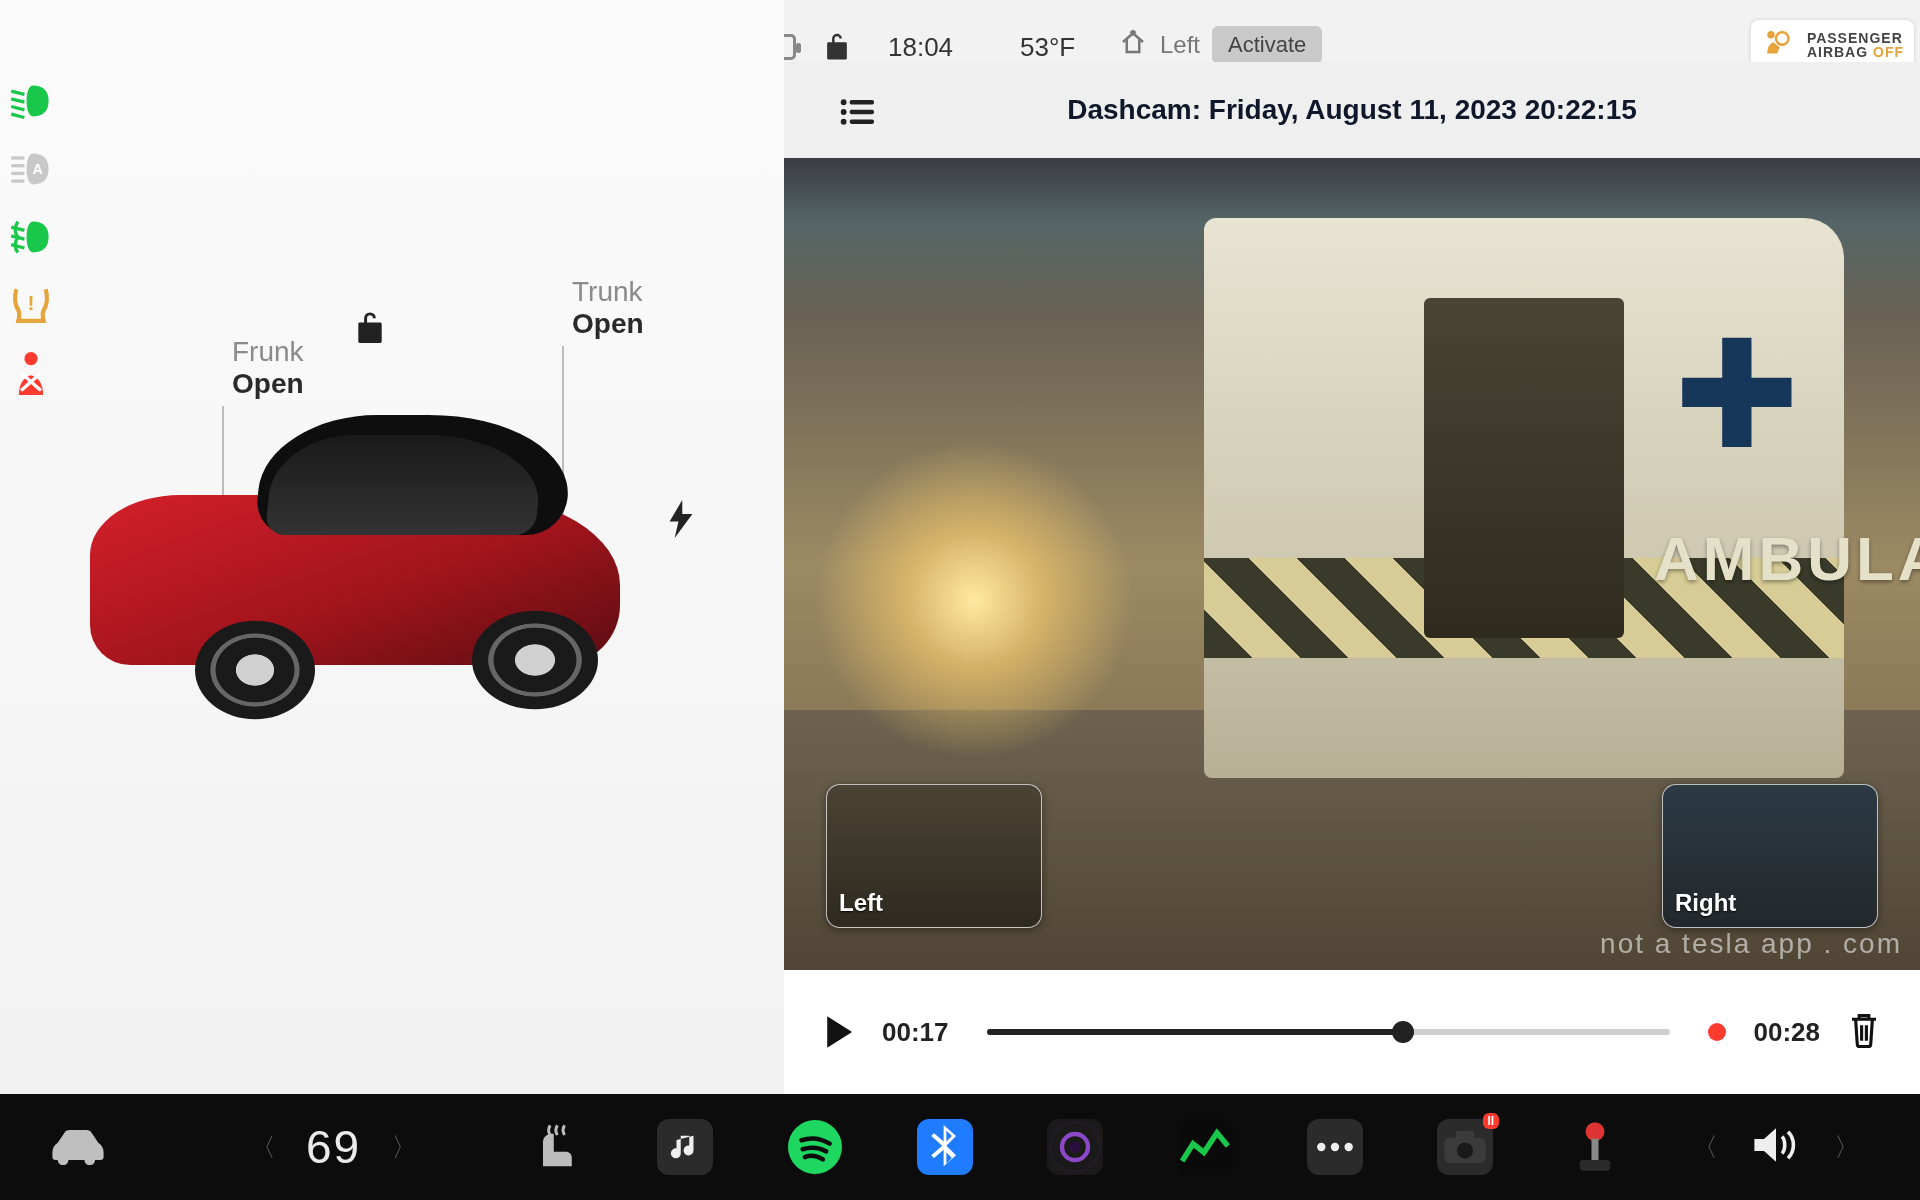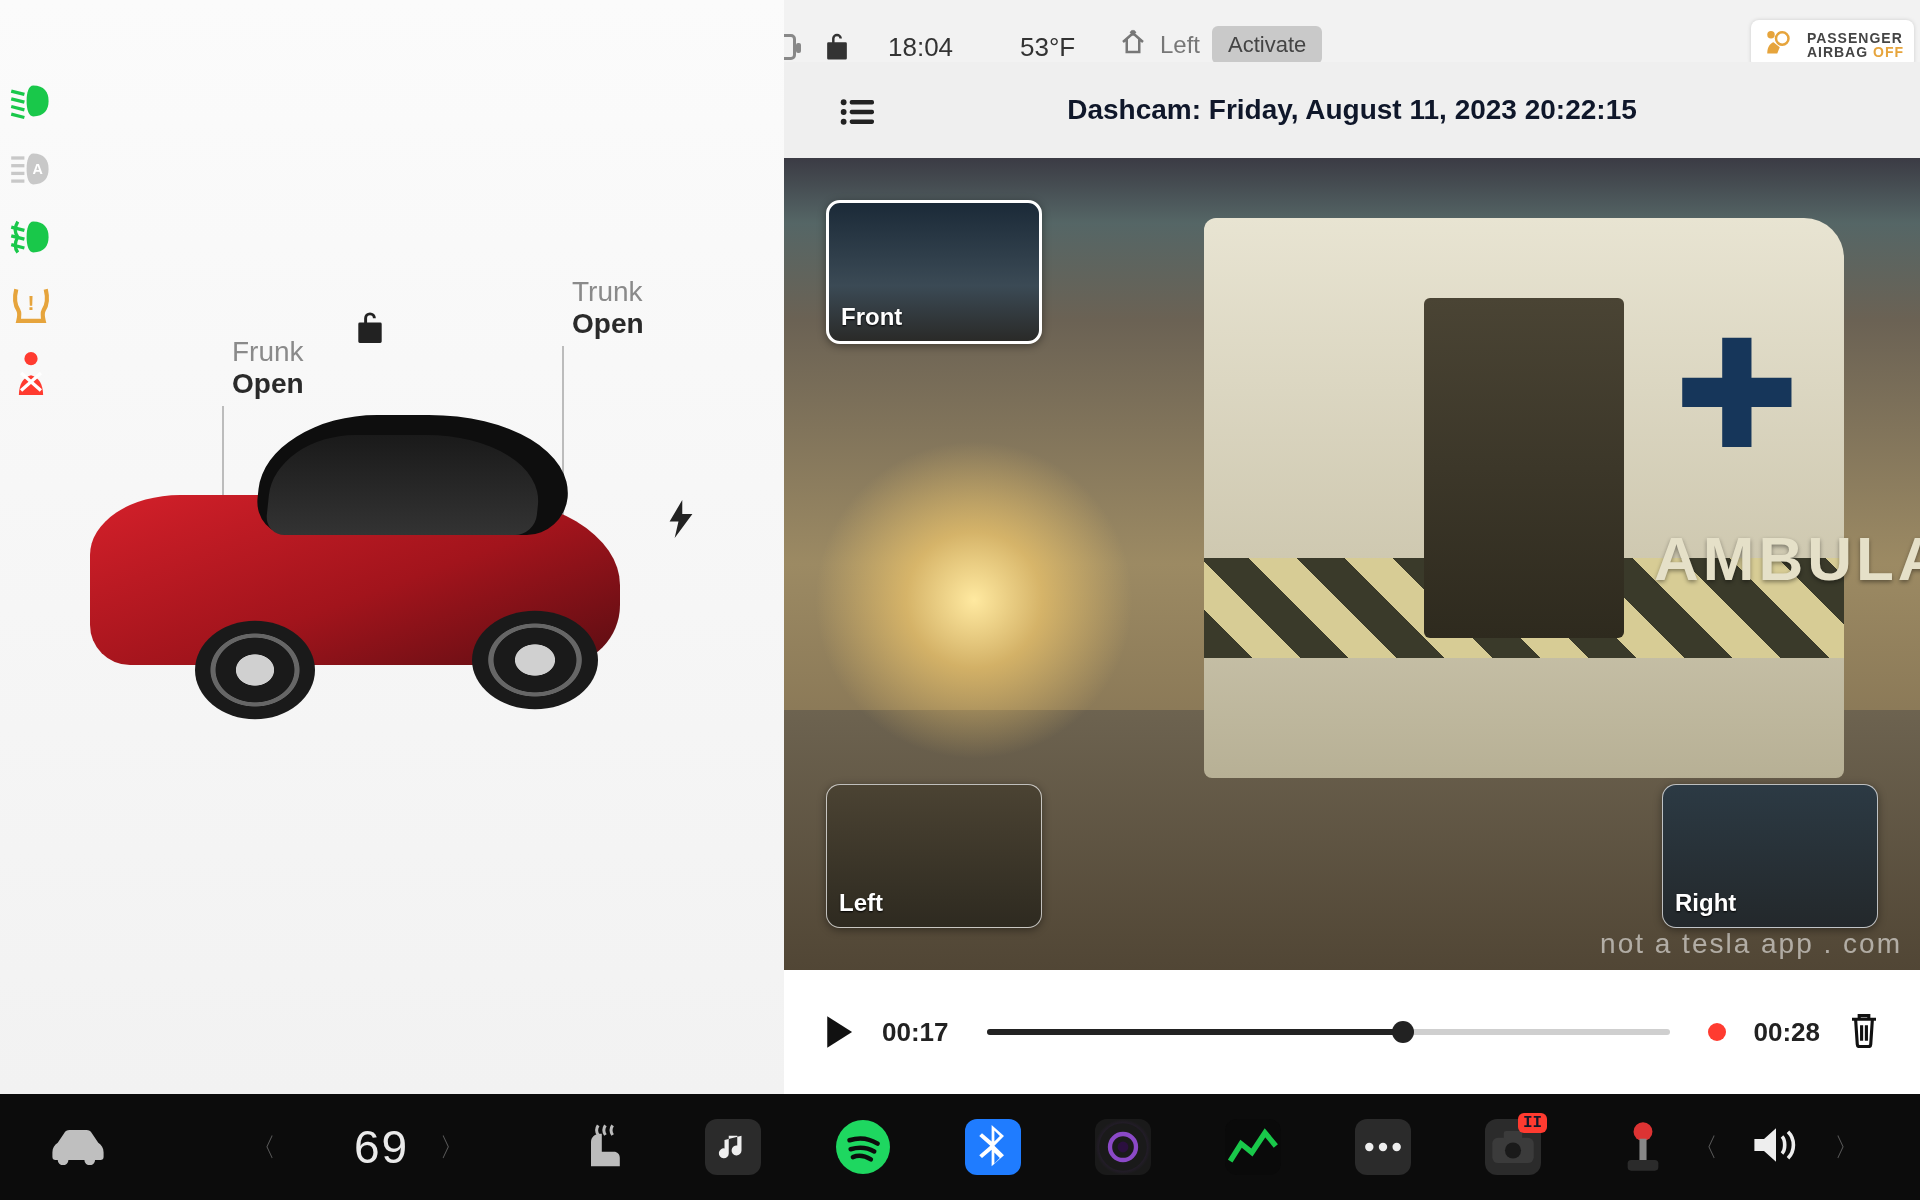--- a/index.html
+++ b/index.html
@@ -73,33 +73,33 @@
   .time { font-size:26px; font-weight:600; color:#222; }
   .track { flex:1; height:6px; background:#cfcfcf; border-radius:3px; position:relative; margin:0 10px; }
   .track .prog { position:absolute; left:0; top:0; bottom:0; width:61%; background:#222; border-radius:3px; }
   .track .knob { position:absolute; left:61%; top:50%; width:22px; height:22px; background:#222; border-radius:50%; transform:translate(-50%,-50%); }
   .rec-dot{ width:18px; height:18px; background:#ff3b30; border-radius:50%; }
 
   
   .dock { position:absolute; left:0; right:0; bottom:0; height:106px; background:#0c0c0c; display:flex; align-items:center; }
   .dock .dock-car{ margin-left:46px; }
   .temp-grp { display:flex; align-items:center; margin-left:140px; gap:30px; color:#fff; }
-  .temp-grp .val{ font-size:46px; font-weight:400; letter-spacing:2px; color:#eaeaea;margin-left:48px;}
+  .temp-grp .val{ font-size:46px; font-weight:400; letter-spacing:2px; color:#eaeaea;}
   .chev{ color:#5a5a5a; font-size:26px; }
   .apps { display:flex; align-items:center; gap:74px; margin-left:110px; }
   .app { width:56px; height:56px; border-radius:12px; display:flex; align-items:center; justify-content:center; position:relative;}
   .app.music{ background:#2b2b2b;}
   .app.spotify{ background:transparent;}
   .app.bt{ background:#1f7cff;}
   .app.cam{ background:radial-gradient(circle at 50% 50%,#5b2d84,#1a1a1a 70%);}
   .app.energy{ background:#0a0a0a;}
   .app.more{ background:#2b2b2b;}
   .app.dashcam{ background:#2b2b2b;}
   .app.games{ background:transparent;}
-  .app .badge{position:absolute; top:-6px; right:-6px; background:#ff3b30; color:#0f172a; font-size:16px; font-weight:700; padding:1px 5px; border-radius:6px;font-family:Liberation Mono, monospace;}
+  .app .badge{position:absolute; top:-6px; right:-6px; background:#ff3b30; color:#ffffff; font-size:12px; font-weight:700; padding:1px 5px; border-radius:6px;}
   .vol-grp{ margin-left:auto; margin-right:60px; display:flex; align-items:center; gap:34px; color:#fff;}
 </style>
 </head>
 <body>
 
 <div class="screen">
 
   <div class="statusbar">
     <div class="gear">
       <span class="sel">P</span><span>R</span><span>N</span><span>D</span>
@@ -237,23 +237,20 @@
       <div class="road"></div>
       <div class="amb-body">
         <div class="amb-stripe"></div>
         <div class="amb-door"></div>
         <div class="amb-star">✚</div>
         <div class="amb-text">AMBULANCE</div>
       </div>
       <div class="flare"></div>
       <div class="watermark">not a tesla app . com</div>
 
-      <div class="pip front selected">
-          <span class="lbl">Front</span>
-        </div>
       <div class="pip left">
           <span class="lbl">Left</span>
         </div>
       <div class="pip right">
           <span class="lbl">Right</span>
         </div>
     </div>
 
     <div class="dc-controls">
       <span class="play-btn">

